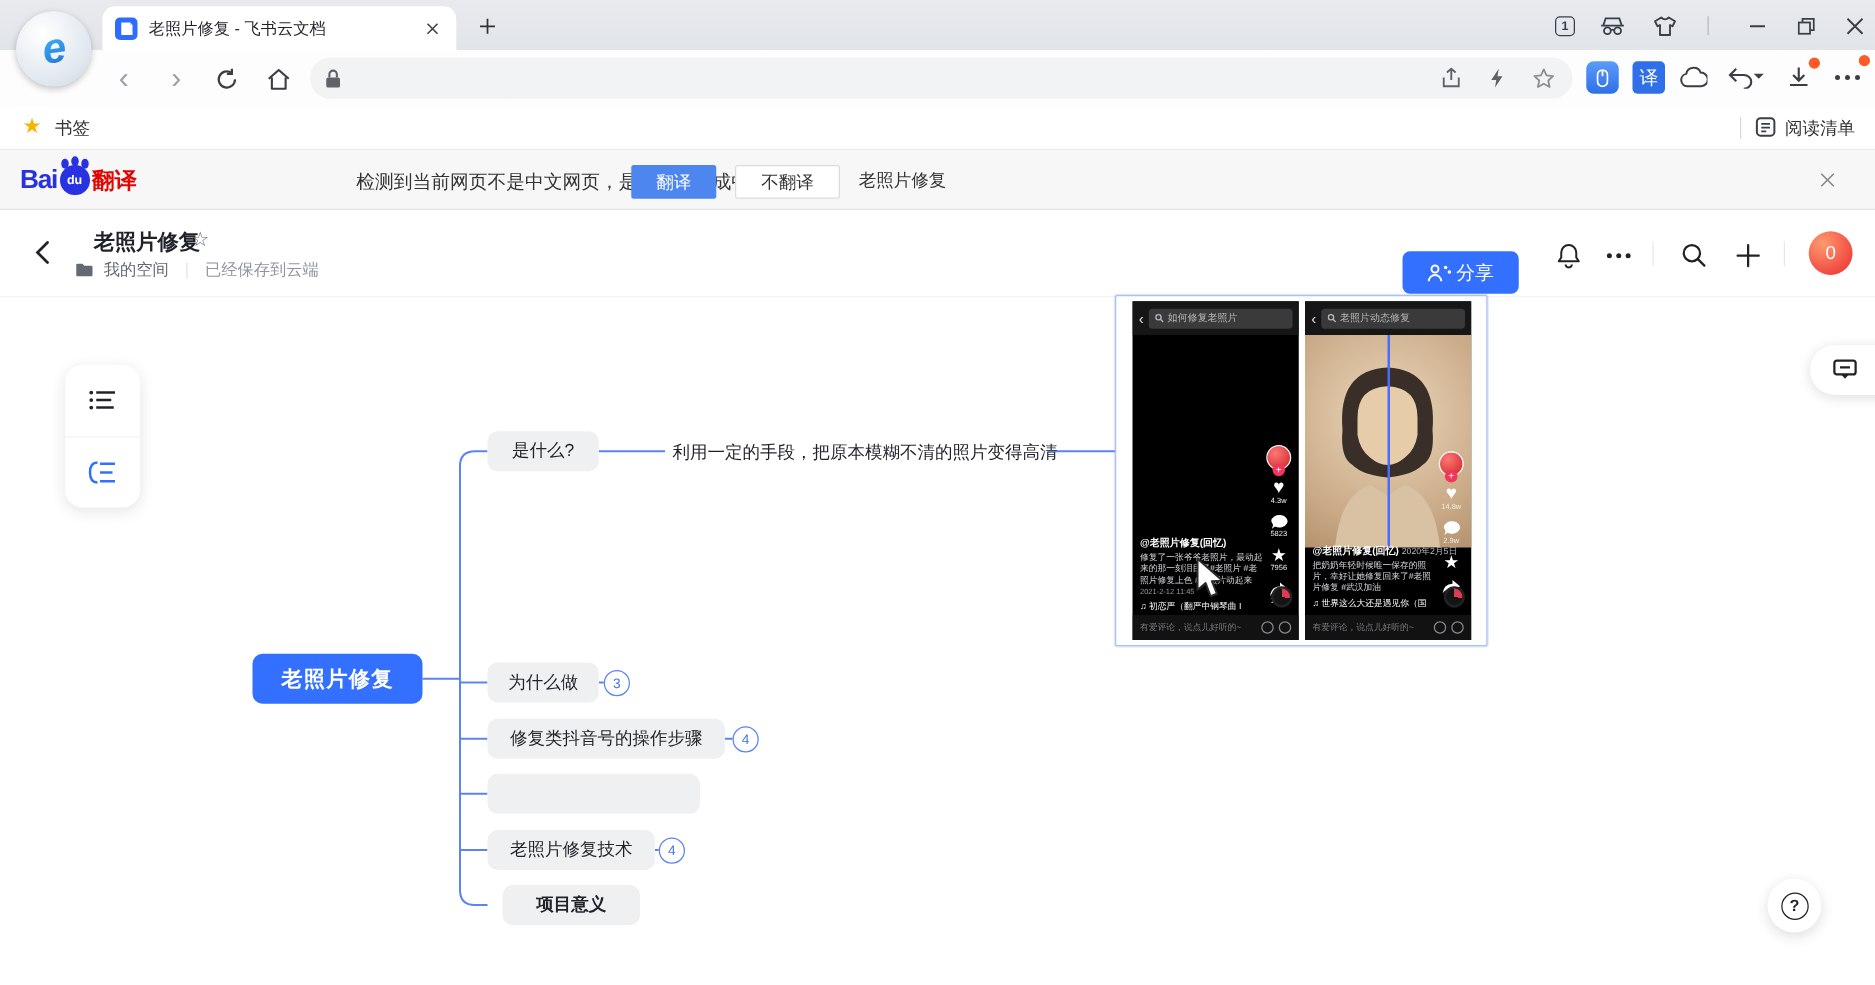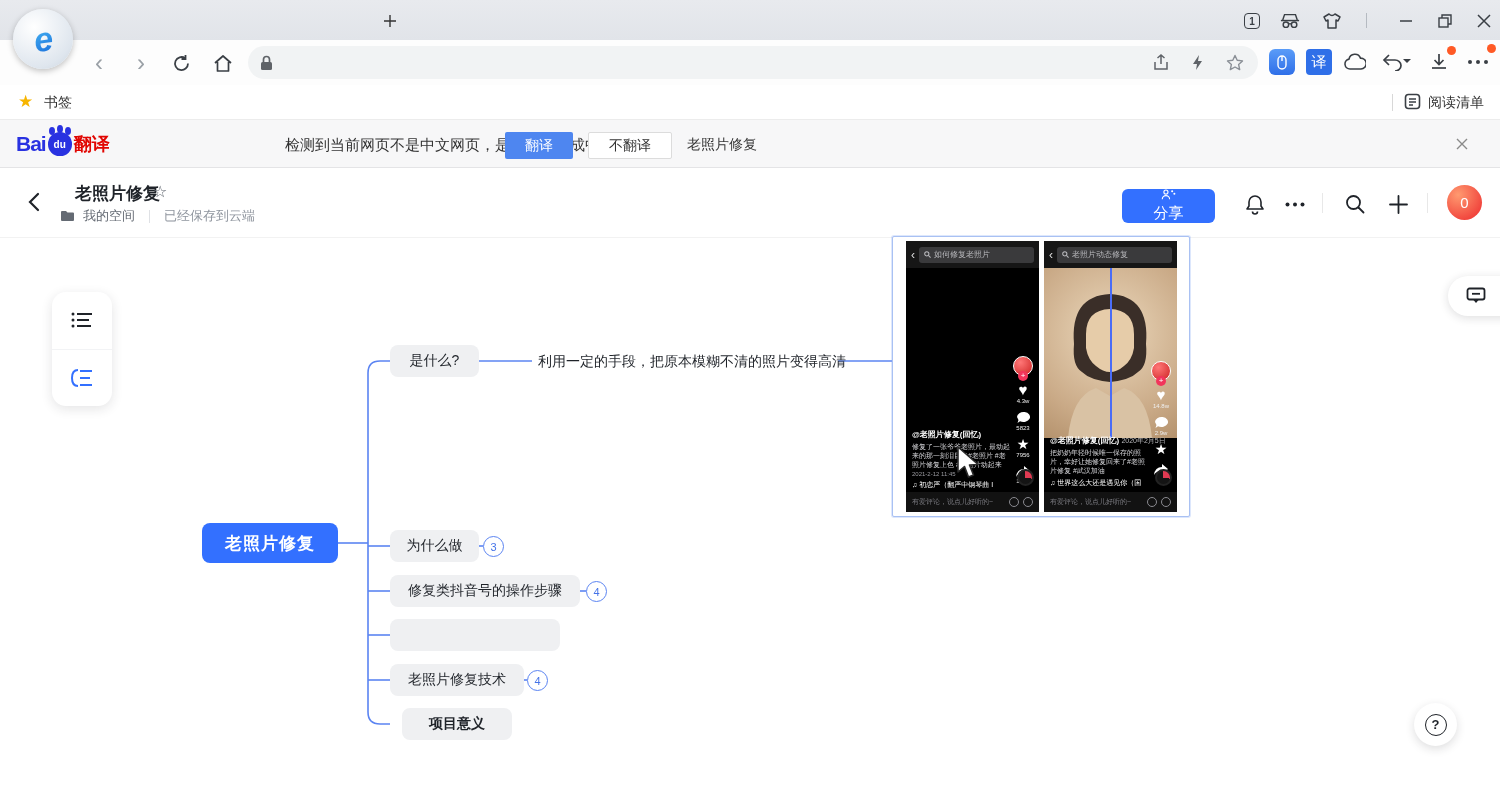--- a/index.html
+++ b/index.html
@@ -66,22 +66,22 @@
   .bd-close { left:1452px; top:134px; width:20px; height:20px; display:flex; align-items:center; justify-content:center; color:#8a8a8a; }
 
   
   .doc-header { left:0; top:168px; width:1500px; height:70px; background:#fff; border-bottom:1px solid #f2f2f2; }
   .doc-back { left:22px; top:188px; width:24px; height:28px; display:flex; align-items:center; justify-content:center; color:#1f2329; }
   .doc-title { left:75px; top:182px; font-size:17px; font-weight:bold; color:#1f2329; }
   .doc-fav { left:153px; top:182px; font-size:16px; color:#646a73; }
   .doc-sub { left:60px; top:207px; display:flex; align-items:center; gap:8px; font-size:13px; color:#646a73; }
   .doc-sub .sep { width:1px; height:13px; background:#dfe1e5; margin:0 6px; }
   .doc-sub .saved { color:#8f959e; }
-  .share-btn { left:1122px; top:189px; width:93px; height:34px; background:#3370ff; border-radius:6px; border:none;
-    display:flex; align-items:center; justify-content:center; gap:4px; color:#fff; font-size:15px;flex-direction:column; }
+  .share-btn { left:1122px; top:201px; width:93px; height:34px; background:#3370ff; border-radius:6px; border:none;
+    display:flex; align-items:center; justify-content:center; gap:4px; color:#fff; font-size:15px; }
   .hdr-ic { top:191px; width:26px; height:26px; display:flex; align-items:center; justify-content:center; color:#1f2329; }
   .hdr-div { top:193px; width:1px; height:20px; background:#e8e8e8; }
   .avatar { left:1447px; top:185px; width:35px; height:35px; border-radius:50%;
     background:radial-gradient(circle at 32% 28%, #ff9a70, #f1453d 75%); color:#fff; font-size:15px;
     display:flex; align-items:center; justify-content:center; }
 
   
   .canvas { left:0; top:238px; width:1500px; height:550px; background:#fff; }
   .tool-card { left:52px; top:292px; width:60px; height:114px; background:#fff; border-radius:14px;
     box-shadow:0 3px 12px rgba(31,35,41,.12); display:flex; flex-direction:column; }
@@ -151,20 +151,34 @@
 </head>
 <body>
 
 <div id="screen">
 
   <div class="abs titlebar"></div>
   <div class="abs browser-logo">
       <span>e</span>
     </div>
 
+  <div class="abs tab">
+    <span class="tab-favicon">
+      <svg width="11" height="12" viewBox="0 0 11 12">
+          <path d="M1 1 h7 l2 2 v8 h-9 z" fill="#fff"></path>
+          <path d="M8 1 l2 2 h-2 z" fill="#bcd2ff"></path>
+        </svg>
+    </span>
+    <span class="tab-title">老照片修复 - 飞书云文档</span>
+    <span class="tab-close">
+      <svg width="10" height="10" viewBox="0 0 10 10">
+          <path d="M1 1 L9 9 M9 1 L1 9" stroke="#444" stroke-width="1.3"></path>
+        </svg>
+    </span>
+  </div>
   <div class="abs newtab-btn">
     <svg width="14" height="14" viewBox="0 0 14 14">
         <path d="M7 1 V13 M1 7 H13" stroke="#333" stroke-width="1.4"></path>
       </svg>
   </div>
 
   <div class="abs tbar-ic" style="left:1242px;">
       <span class="tab-count-box">1</span>
     </div>
   <div class="abs tbar-ic" style="left:1280px;">

